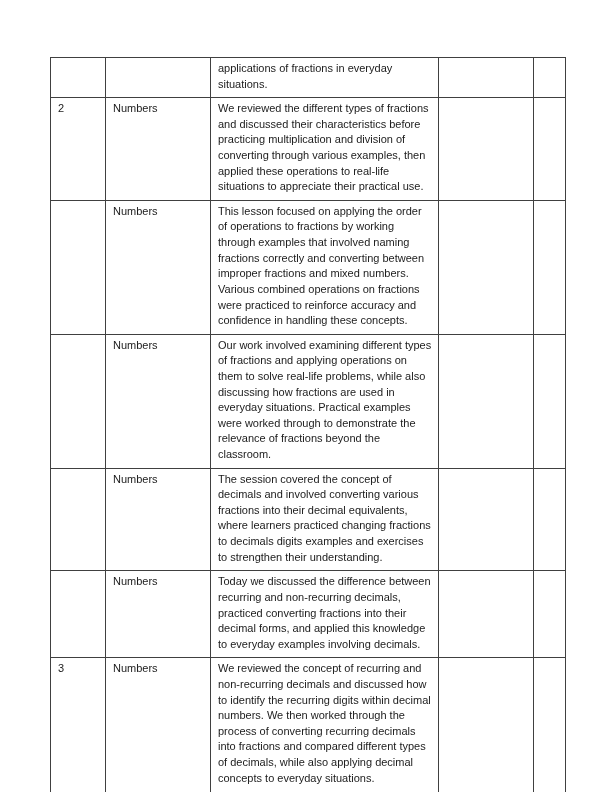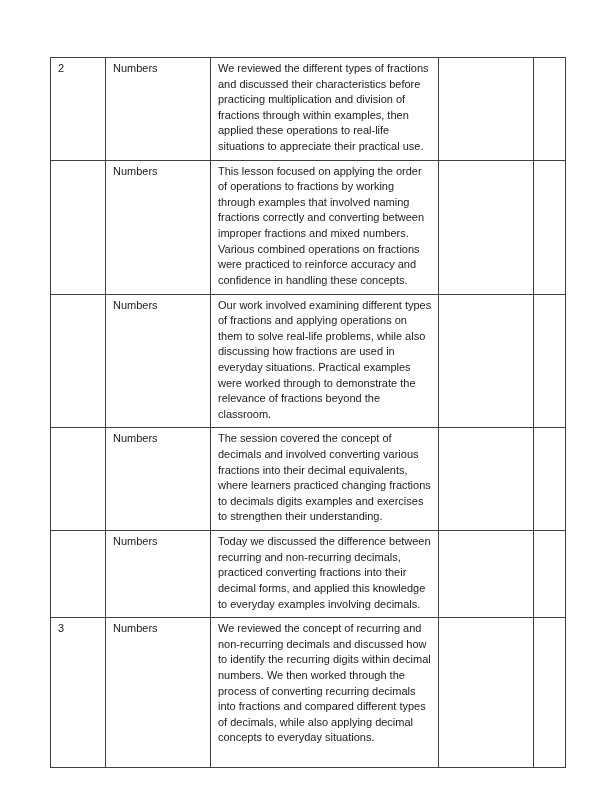--- a/index.html
+++ b/index.html
@@ -44,24 +44,31 @@
 <div class="page">
   <table class="lessons">
     <colgroup>
       <col style="width:55px">
       <col style="width:105px">
       <col style="width:228px">
       <col style="width:95px">
       <col style="width:32px">
     </colgroup>
     <tbody>
+      <tr class="row-cont">
+        <td></td>
+        <td></td>
+        <td class="cell-desc">applications of fractions in everyday situations.</td>
+        <td></td>
+        <td></td>
+      </tr>
       <tr>
         <td>2</td>
         <td>Numbers</td>
-        <td class="cell-desc">We reviewed the different types of fractions and discussed their characteristics before practicing multiplication and division of fractions through within examples, then applied these operations to real-life situations to appreciate their practical use.</td>
+        <td class="cell-desc">We reviewed the different types of fractions and discussed their characteristics before practicing multiplication and division of converting through various examples, then applied these operations to real-life situations to appreciate their practical use.</td>
         <td></td>
         <td></td>
       </tr>
       <tr>
         <td></td>
         <td>Numbers</td>
         <td class="cell-desc">This lesson focused on applying the order of operations to fractions by working through examples that involved naming fractions correctly and converting between improper fractions and mixed numbers. Various combined operations on fractions were practiced to reinforce accuracy and confidence in handling these concepts.</td>
         <td></td>
         <td></td>
       </tr>

